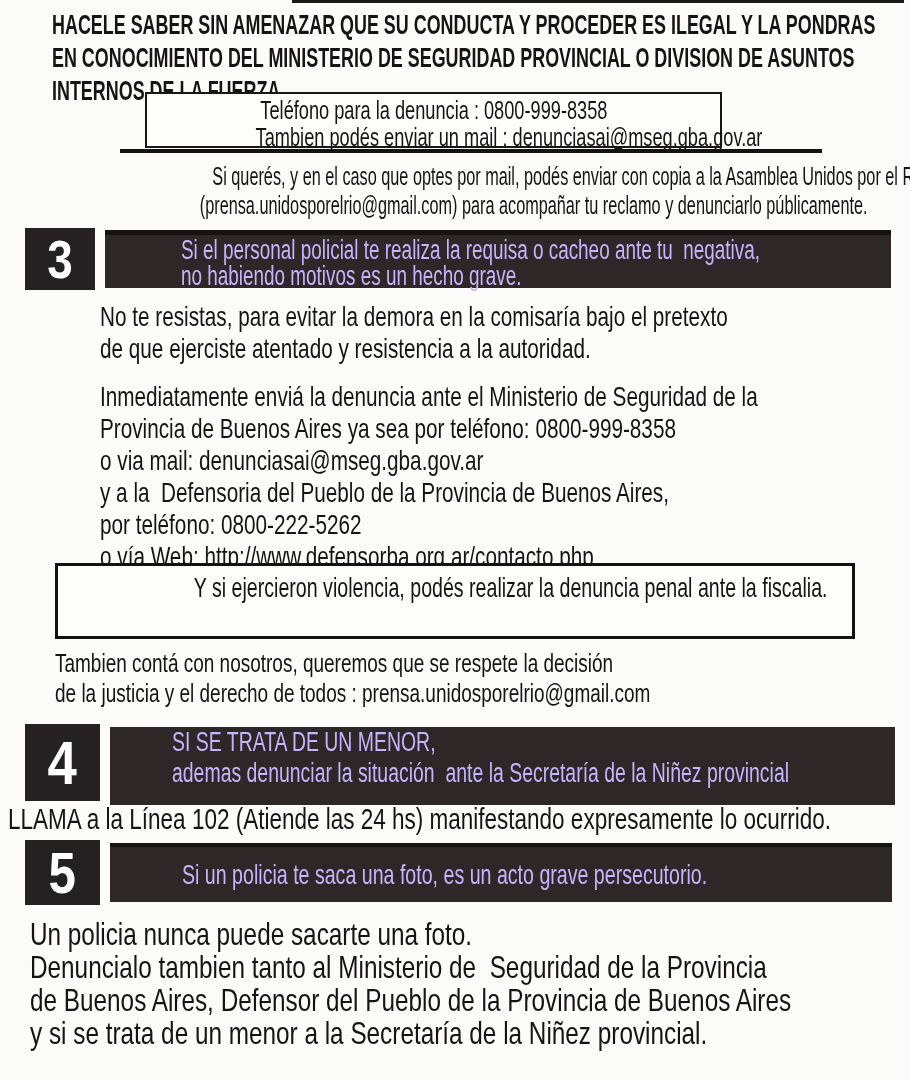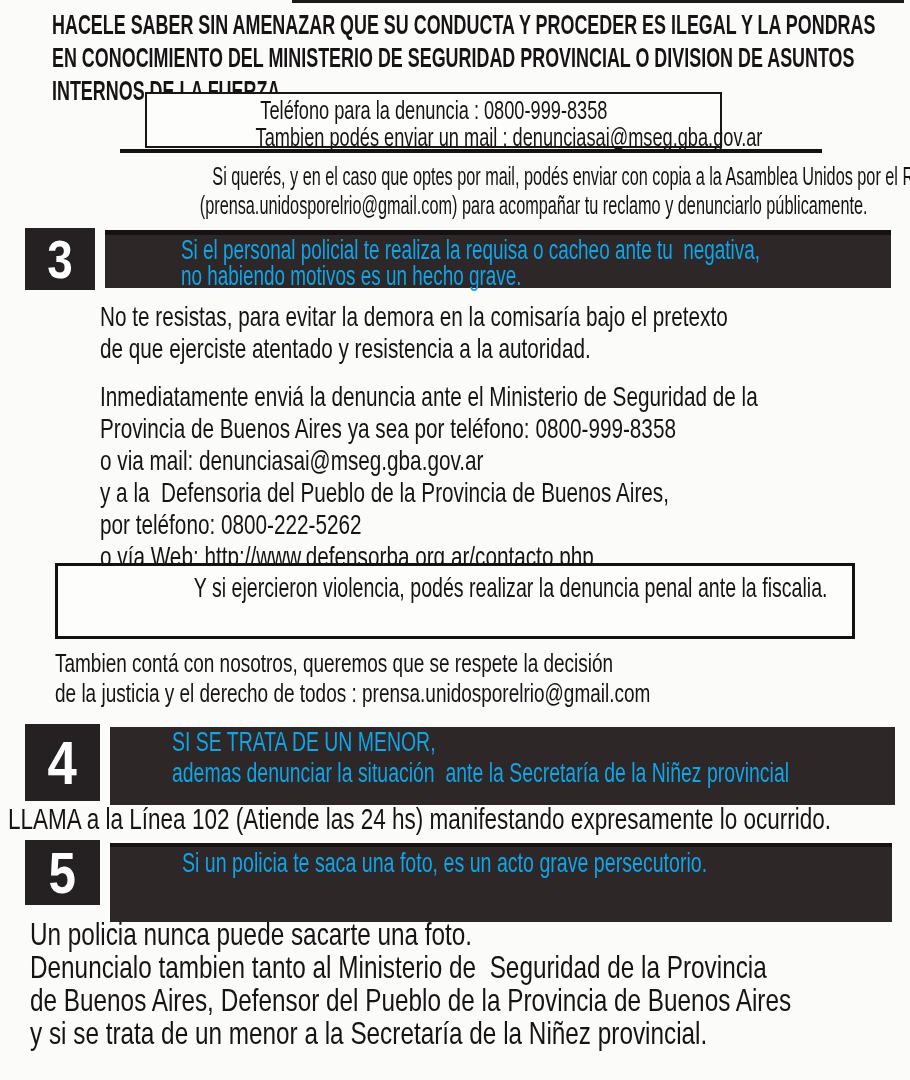--- a/index.html
+++ b/index.html
@@ -30,35 +30,35 @@
              font-size:26px;line-height:27px;padding-top:3px;box-sizing:border-box;}
   .phone-box .condc{transform:scaleX(0.70);}
 
   
   .cc-note{left:20px;top:162px;width:870px;font-size:25px;line-height:29px;}
   .cc-note .condc{transform:scaleX(0.65);}
 
   
   .numbox{background:#252021;color:#fdfdfd;display:flex;align-items:center;justify-content:center;font-weight:bold;}
   .numbox .digit{display:inline-block;transform:scaleX(0.85);}
-  .bar{background:#2d2728;color:#0ea5e9;box-sizing:border-box;}
+  .bar{background:#2d2728;color:#c4b5fd;box-sizing:border-box;}
 
   .num3{left:25px;top:228px;width:70px;height:62px;font-size:54px;}
   .bar3{left:105px;top:230px;width:786px;height:58px;border-top:5px solid #161213;
         font-size:27px;line-height:26px;padding:2px 0 0 76px;}
   .bar3 .cond{transform:scaleX(0.70);}
 
   .num4{left:25px;top:724px;width:75px;height:77px;font-size:62px;}
   .bar4{left:110px;top:727px;width:785px;height:78px;
         font-size:27px;line-height:31px;padding:0 0 0 62px;}
   .bar4 .cond{transform:scaleX(0.72);}
 
   .num5{left:25px;top:840px;width:75px;height:65px;font-size:58px;}
-  .bar5{left:110px;top:843px;width:782px;height:79px;border-top:4px solid #161213;
-        font-size:28px;display:flex;padding-left:72px;}
+  .bar5{left:110px;top:843px;width:782px;height:59px;border-top:4px solid #161213;
+        font-size:28px;display:flex;align-items:center;padding-left:72px;}
   .bar5 .cond{transform:scaleX(0.70);}
 
   
   .body3{left:100px;top:301px;width:800px;font-size:28px;line-height:32px;}
   .body3 .cond{transform:scaleX(0.74);}
   .body3 .gap{margin-top:16px;}
 
   
   .fiscalia-box{left:55px;top:563px;width:800px;height:76px;border:3px solid #141111;background:#fdfdfc;
                 font-size:28px;line-height:35px;padding-top:4px;box-sizing:border-box;}

